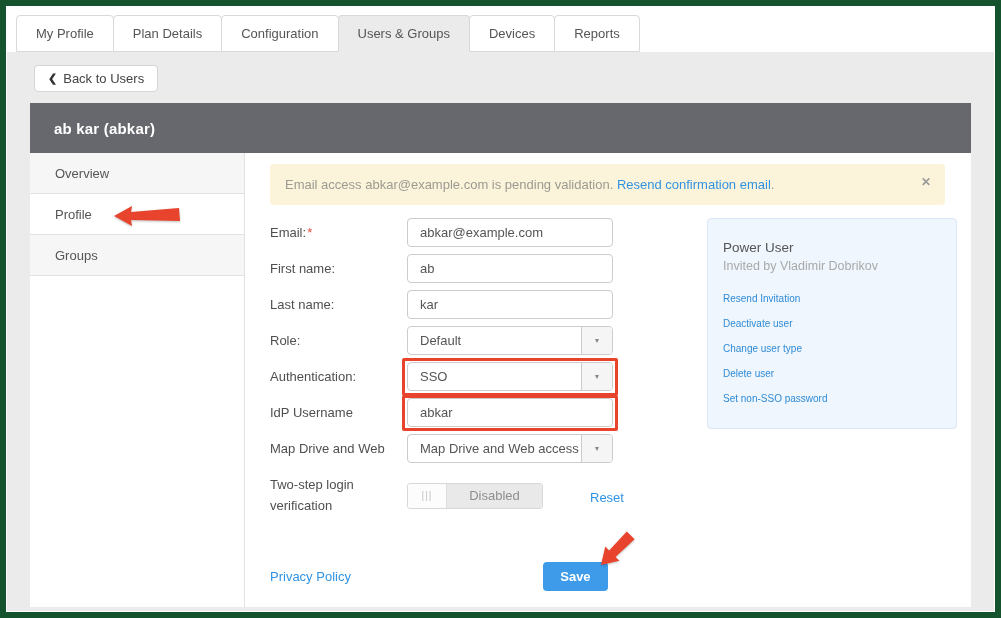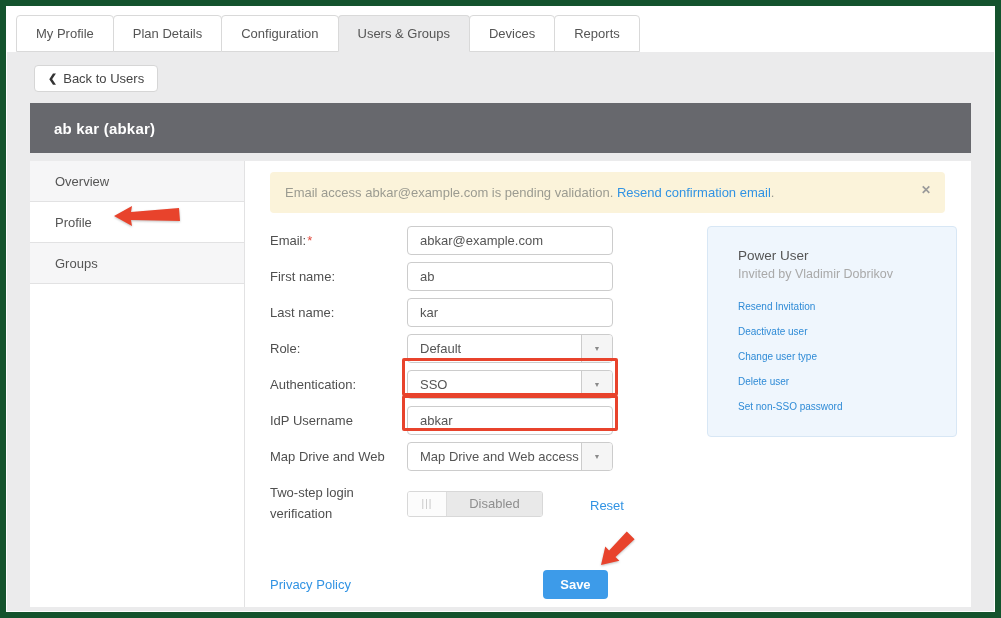--- a/index.html
+++ b/index.html
@@ -24,21 +24,21 @@
               align-items:center; gap:6px; padding:0 13px; background:#fff;
               border:1px solid #d6d6d6; border-radius:4px; font-size:13px; color:#444;
               font-family:inherit; cursor:pointer; }
   .back-btn .chev { font-size:11px; color:#333; font-weight:bold; }
 
   .userheader { position:absolute; left:23px; right:23px; top:51px; height:50px;
                 background:#67686d; color:#fff; display:flex; align-items:center;
                 padding-left:24px; font-size:15px; font-weight:bold; letter-spacing:.2px; }
 
   .panel { position:absolute; left:23px; right:23px; top:101px; bottom:4px; background:#fff;
-           display:flex;margin-top:8px; }
+           display:flex; }
 
   
   .sidebar { width:215px; border-right:1px solid #e2e2e3; flex-shrink:0; }
   .side-item { height:41px; display:flex; align-items:center; padding-left:25px;
                font-size:13px; color:#555; border-bottom:1px solid #e2e2e3;
                background:#f6f6f7; cursor:pointer; }
   .side-item.active { background:#fff; }
 
   
   .main { flex:1; position:relative; }
@@ -72,21 +72,21 @@
   .reset { margin-left:47px; margin-top:6px; font-size:13px; color:#3193e3; text-decoration:none; cursor:pointer; }
 
   .footer { position:absolute; left:25px; top:409px; display:flex; align-items:center; }
   .privacy { font-size:13px; color:#3193e3; text-decoration:none; cursor:pointer; }
   .save-btn { margin-left:192px; width:65px; height:29px; background:#3d9be9; color:#fff;
               border:none; border-radius:4px; font-size:13px; font-weight:bold;
               font-family:inherit; cursor:pointer; }
 
   
   .sidepanel { position:absolute; left:462px; top:65px; width:250px; background:#eff6fd;
-               border:1px solid #d8e7f5; border-radius:4px; padding:21px 18px 24px 30px; }
+               border:1px solid #d8e7f5; border-radius:4px; padding:21px 18px 24px 15px; }
   .sp-title { font-size:13.5px; color:#555; }
   .sp-sub { font-size:12.5px; color:#a9a9a9; margin-top:4px; margin-bottom:20px; }
   .sp-link { display:block; font-size:10px; color:#2f8bd6; text-decoration:none;
              margin-top:14px; cursor:pointer; }
 
   
   .ann { position:absolute; z-index:10; pointer-events:none; }
   .ann-rect { border:3px solid #e8432c; border-radius:2px; }
   #ann-rect-auth { left:396px; top:352px; width:216px; height:38px; }
   #ann-rect-idp  { left:396px; top:389px; width:216px; height:36px; }

